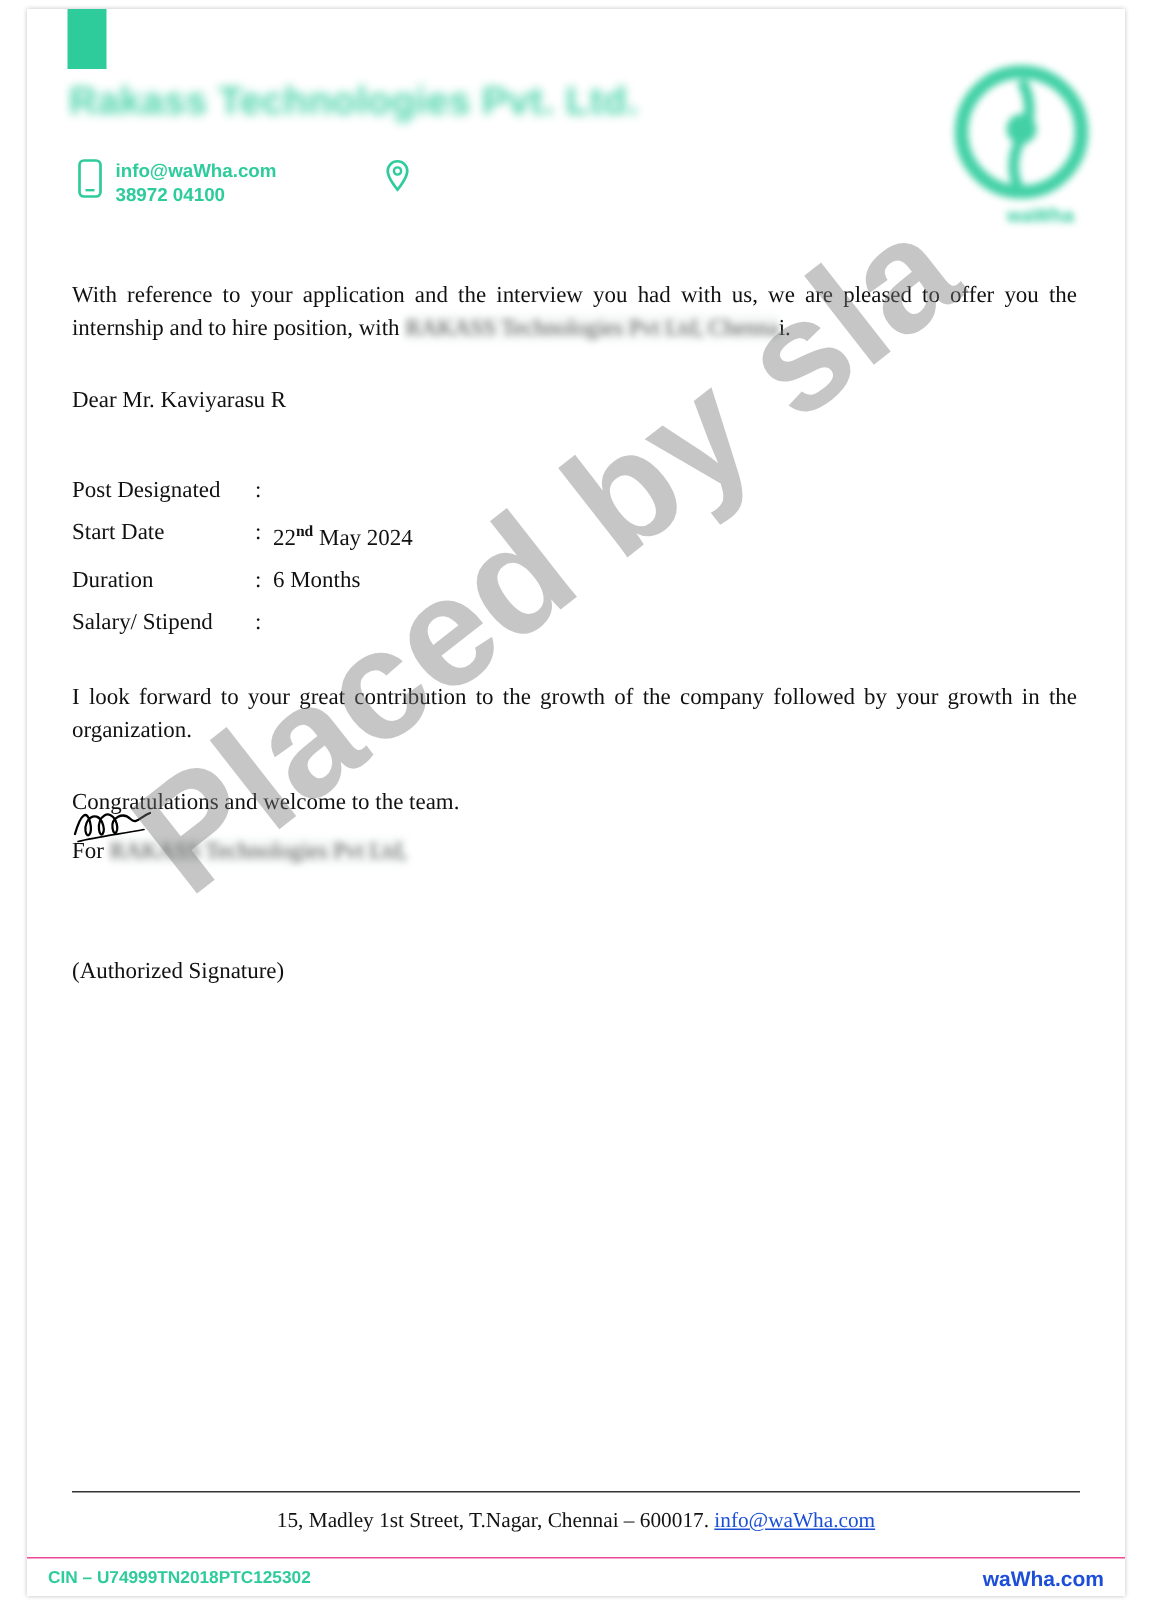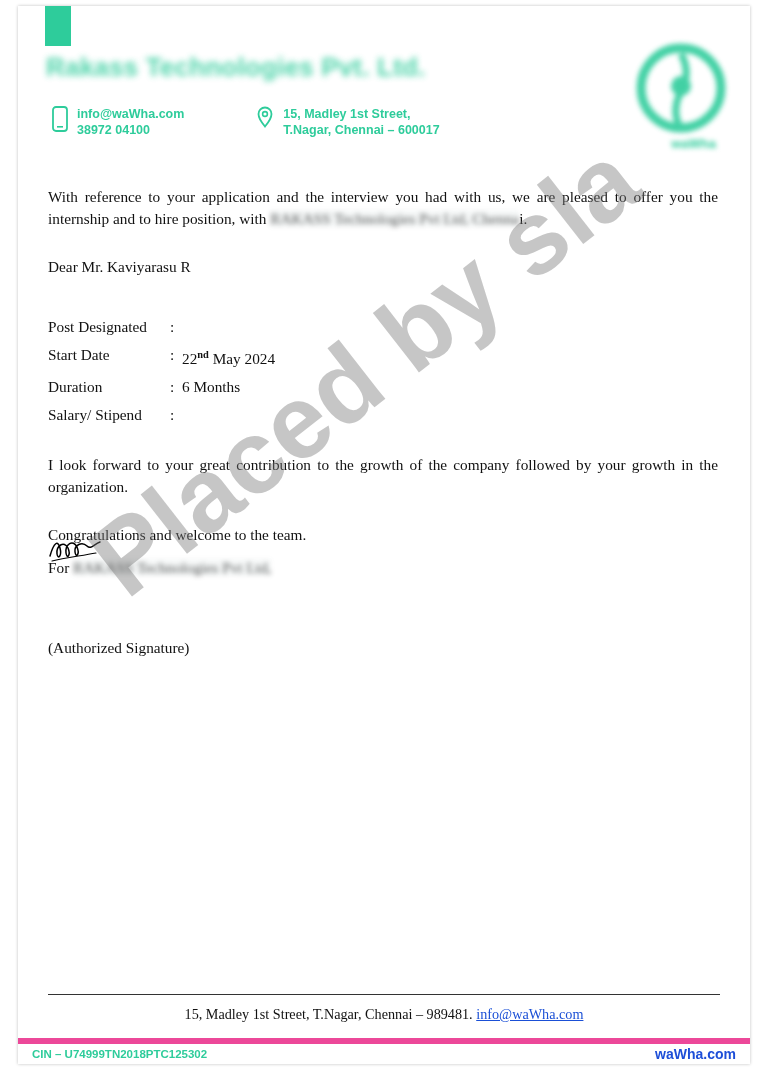--- a/index.html
+++ b/index.html
@@ -192,21 +192,21 @@
   .footer-line a {
     color: #1a4fd6;
     text-decoration: underline;
   }
   .bottom-bar {
     position: absolute;
     left: 0;
     top: 1032px;
     width: 732px;
     height: 26px;
-    border-top: 6px solid #ec4899;
+    border-top: 1px solid #ec4899;
     display: flex;
     align-items: center;
     justify-content: space-between;
     padding: 0 14px;
     box-sizing: border-box;
   }
   .cin {
     font-family: "Liberation Sans", sans-serif;
     font-size: 11.5px;
     font-weight: bold;
@@ -244,24 +244,20 @@
         </span>
       </div>
 
       <div class="contact-block">
         <span class="ic">
           <svg width="18" height="26" viewBox="0 0 18 26">
             <path d="M9 1.5c-3.6 0-6.5 2.9-6.5 6.5 0 4.8 6.5 12.5 6.5 12.5s6.5-7.7 6.5-12.5c0-3.6-2.9-6.5-6.5-6.5z" fill="none" stroke="#2ecc9b" stroke-width="1.8"></path>
             <circle cx="9" cy="8" r="2.4" fill="none" stroke="#2ecc9b" stroke-width="1.6"></circle>
           </svg>
         </span>
-        <span class="contact-text">
-          <span>15, Madley 1st Street,</span>
-          <span class="line2">T.Nagar, Chennai – 600017</span>
-        </span>
       </div>
 
     </div>
 
     <div class="logo">
       <svg width="102" height="110" viewBox="0 0 102 110">
         <circle cx="51" cy="48" r="40" fill="none" stroke="#2ecc9b" stroke-width="9"></circle>
         <path d="M51 14 C58 26, 58 40, 51 52 C44 64, 44 78, 51 88" fill="none" stroke="#2ecc9b" stroke-width="7"></path>
         <circle cx="51" cy="46" r="10" fill="#2ecc9b"></circle>
       </svg>
@@ -321,21 +317,21 @@
       <path d="M6 27 C18 24, 34 22, 50 19" fill="none" stroke="#000" stroke-width="1.1" stroke-linecap="round"></path>
     </svg>
   </div>
 
   <div class="watermark">
     <div class="wm-text">Placed by sla</div>
   </div>
 
   <div class="footer-rule"></div>
   <div class="footer-line">
-    <span>15, Madley 1st Street, T.Nagar, Chennai – 989481. </span><a href="#">info@waWha.com</a>
+    <span>15, Madley 1st Street, T.Nagar, Chennai – 600017. </span><a href="#">info@waWha.com</a>
   </div>
 
   <div class="bottom-bar">
     <span class="cin">CIN – U74999TN2018PTC125302</span>
     <span class="site">waWha.com</span>
   </div>
 
 </div>
 
 </body></html>

